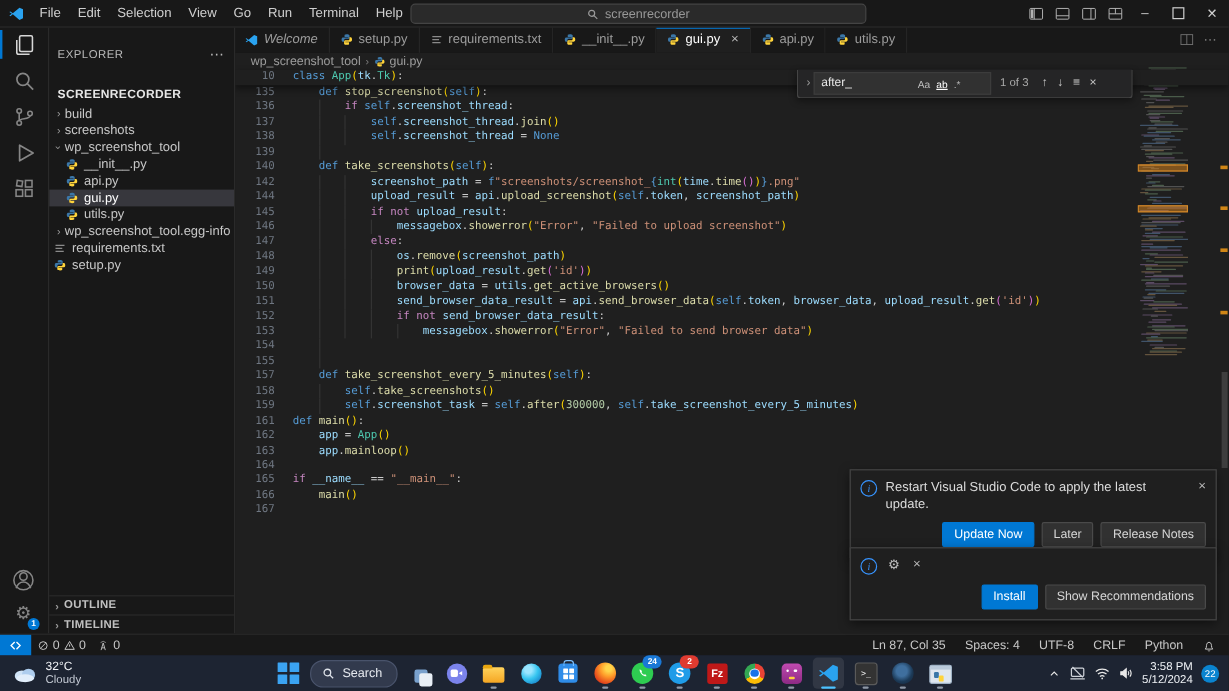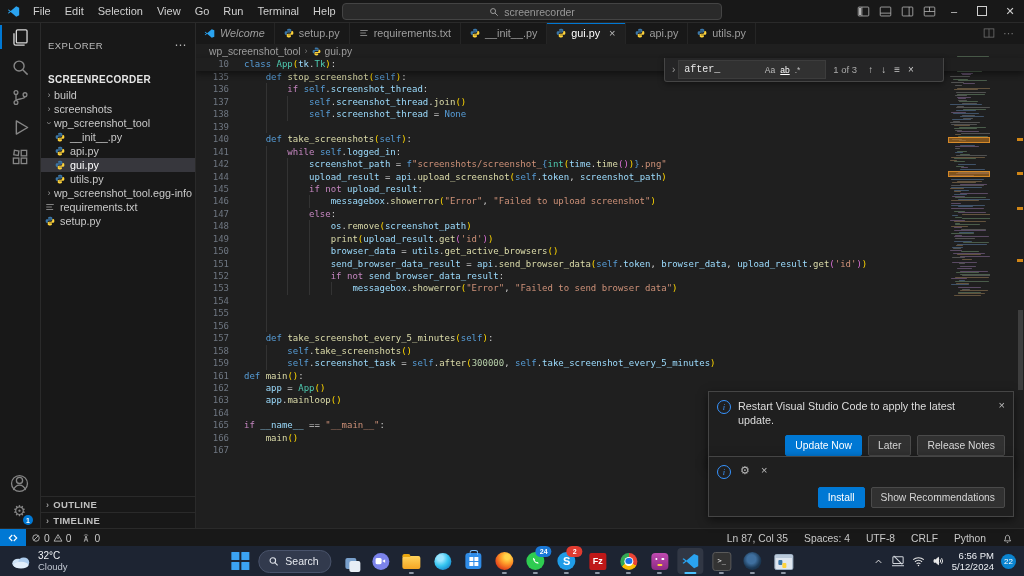--- a/index.html
+++ b/index.html
@@ -62,21 +62,21 @@
   .mm-row{position:absolute;height:1px;border-radius:.5px;opacity:.55}
   .mm-hl{position:absolute;left:0;right:0;height:4px;background:rgba(206,125,28,.55);border:1px solid rgba(234,150,44,.8)}
   #overview{position:absolute;top:0;right:1px;width:6px;bottom:0;z-index:3}
   .ov-mark{position:absolute;right:0;width:6px;height:3px;background:#d18616}
   #scroll-thumb{position:absolute;right:1px;width:5px;top:288px;height:80px;background:rgba(121,121,121,.35);z-index:3}
   
   #find{position:absolute;left:469px;top:36px;width:270px;height:23px;background:#252526;border:1px solid #454545;border-top:none;border-radius:0 0 3px 3px;
         box-shadow:0 2px 6px rgba(0,0,0,.4);display:flex;align-items:center;z-index:8;padding:0 4px}
   #find .grip{color:#9a9a9a;font-size:10px;padding:0 3px}
   #find-input-wrap{display:flex;align-items:center;background:#313131;border:1px solid #3c3c3c;height:17px;width:140px;padding:0 3px}
-  #find-input{background:transparent;border:none;outline:none;color:#e8e8e8;font-size:10px;width:76px;font-family:Liberation Mono, monospace}
+  #find-input{background:transparent;border:none;outline:none;color:#e8e8e8;font-size:10px;width:76px;font-family:Liberation Sans, sans-serif}
   .find-opt{font-size:8.5px;color:#bdbdbd;padding:0 2.5px}
   .find-opt.on{text-decoration:underline;color:#fff}
   #find-results{font-size:9.5px;color:#a9a9a9;margin:0 7px;white-space:nowrap}
   .find-btn{color:#c8c8c8;font-size:10px;padding:0 4px}
   
   .toast{position:absolute;right:10px;width:288px;background:#1f1f1f;border:1px solid #454545;box-shadow:0 3px 9px rgba(0,0,0,.55);z-index:45;padding:7px 8px 8px}
   .toast-row{display:flex;gap:7px;align-items:flex-start}
   .info-ic{flex:none;width:12px;height:12px;border-radius:50%;border:1px solid #3794ff;color:#3794ff;font-size:8.5px;display:flex;align-items:center;justify-content:center;font-family:"Liberation Serif",serif;font-style:italic;margin-top:1px}
   .toast-msg{flex:1;font-size:10.8px;line-height:14px;color:#dcdcdc}
   .toast-x{color:#bbb;font-size:11px;margin-left:4px}
@@ -430,35 +430,33 @@
   <div id="sticky">
       <div class="cl"><span class="ln">10</span><span class="lc"><span class="t-k">class</span><span> </span><span class="t-t">App</span><span class="t-b1">(</span><span class="t-v">tk</span><span>.</span><span class="t-t">Tk</span><span class="t-b1">)</span><span>:</span></span></div>
     </div>
   <div id="code">
       <div class="cl"><span class="ln">135</span><span class="lc"><span>    </span><span class="t-k">def</span><span> </span><span class="t-f">stop_screenshot</span><span class="t-b1">(</span><span class="t-k">self</span><span class="t-b1">)</span><span>:</span></span></div>
       <div class="cl"><span class="ln">136</span><span class="lc"><span class="ig" style="left: 29.72px;"></span><span>        </span><span class="t-c">if</span><span> </span><span class="t-k">self</span><span>.</span><span class="t-v">screenshot_thread</span><span>:</span></span></div>
       <div class="cl"><span class="ln">137</span><span class="lc"><span class="ig" style="left: 29.72px;"></span><span class="ig" style="left: 51.44px;"></span><span>            </span><span class="t-k">self</span><span>.</span><span class="t-v">screenshot_thread</span><span>.</span><span class="t-f">join</span><span class="t-b1">(</span><span class="t-b1">)</span></span></div>
       <div class="cl"><span class="ln">138</span><span class="lc"><span class="ig" style="left: 29.72px;"></span><span class="ig" style="left: 51.44px;"></span><span>            </span><span class="t-k">self</span><span>.</span><span class="t-v">screenshot_thread</span><span> = </span><span class="t-k">None</span></span></div>
       <div class="cl"><span class="ln">139</span><span class="lc"><span class="ig" style="left: 29.72px;"></span></span></div>
       <div class="cl"><span class="ln">140</span><span class="lc"><span>    </span><span class="t-k">def</span><span> </span><span class="t-f">take_screenshots</span><span class="t-b1">(</span><span class="t-k">self</span><span class="t-b1">)</span><span>:</span></span></div>
-      <div class="cl"><span class="ln">141</span><span class="lc"><span class="ig" style="left: 29.72px;"></span><span>        </span><span class="t-c">while</span><span> </span><span class="t-k">self</span><span>.</span><span class="t-v">logged_in</span><span>:</span></span></div>
       <div class="cl"><span class="ln">142</span><span class="lc"><span class="ig" style="left: 29.72px;"></span><span class="ig" style="left: 51.44px;"></span><span>            </span><span class="t-v">screenshot_path</span><span> = </span><span class="t-k">f</span><span class="t-s">"screenshots/screenshot_</span><span class="t-k">{</span><span class="t-t">int</span><span class="t-b1">(</span><span class="t-v">time</span><span>.</span><span class="t-f">time</span><span class="t-b2">(</span><span class="t-b2">)</span><span class="t-b1">)</span><span class="t-k">}</span><span class="t-s">.png"</span></span></div>
       <div class="cl"><span class="ln">144</span><span class="lc"><span class="ig" style="left: 29.72px;"></span><span class="ig" style="left: 51.44px;"></span><span>            </span><span class="t-v">upload_result</span><span> = </span><span class="t-v">api</span><span>.</span><span class="t-f">upload_screenshot</span><span class="t-b1">(</span><span class="t-k">self</span><span>.</span><span class="t-v">token</span><span>, </span><span class="t-v">screenshot_path</span><span class="t-b1">)</span></span></div>
       <div class="cl"><span class="ln">145</span><span class="lc"><span class="ig" style="left: 29.72px;"></span><span class="ig" style="left: 51.44px;"></span><span>            </span><span class="t-c">if</span><span> </span><span class="t-c">not</span><span> </span><span class="t-v">upload_result</span><span>:</span></span></div>
       <div class="cl"><span class="ln">146</span><span class="lc"><span class="ig" style="left: 29.72px;"></span><span class="ig" style="left: 51.44px;"></span><span class="ig" style="left: 73.16px;"></span><span>                </span><span class="t-v">messagebox</span><span>.</span><span class="t-f">showerror</span><span class="t-b1">(</span><span class="t-s">"Error"</span><span>, </span><span class="t-s">"Failed to upload screenshot"</span><span class="t-b1">)</span></span></div>
       <div class="cl"><span class="ln">147</span><span class="lc"><span class="ig" style="left: 29.72px;"></span><span class="ig" style="left: 51.44px;"></span><span>            </span><span class="t-c">else</span><span>:</span></span></div>
       <div class="cl"><span class="ln">148</span><span class="lc"><span class="ig" style="left: 29.72px;"></span><span class="ig" style="left: 51.44px;"></span><span class="ig" style="left: 73.16px;"></span><span>                </span><span class="t-v">os</span><span>.</span><span class="t-f">remove</span><span class="t-b1">(</span><span class="t-v">screenshot_path</span><span class="t-b1">)</span></span></div>
       <div class="cl"><span class="ln">149</span><span class="lc"><span class="ig" style="left: 29.72px;"></span><span class="ig" style="left: 51.44px;"></span><span class="ig" style="left: 73.16px;"></span><span>                </span><span class="t-f">print</span><span class="t-b1">(</span><span class="t-v">upload_result</span><span>.</span><span class="t-f">get</span><span class="t-b2">(</span><span class="t-s">'id'</span><span class="t-b2">)</span><span class="t-b1">)</span></span></div>
       <div class="cl"><span class="ln">150</span><span class="lc"><span class="ig" style="left: 29.72px;"></span><span class="ig" style="left: 51.44px;"></span><span class="ig" style="left: 73.16px;"></span><span>                </span><span class="t-v">browser_data</span><span> = </span><span class="t-v">utils</span><span>.</span><span class="t-f">get_active_browsers</span><span class="t-b1">(</span><span class="t-b1">)</span></span></div>
       <div class="cl"><span class="ln">151</span><span class="lc"><span class="ig" style="left: 29.72px;"></span><span class="ig" style="left: 51.44px;"></span><span class="ig" style="left: 73.16px;"></span><span>                </span><span class="t-v">send_browser_data_result</span><span> = </span><span class="t-v">api</span><span>.</span><span class="t-f">send_browser_data</span><span class="t-b1">(</span><span class="t-k">self</span><span>.</span><span class="t-v">token</span><span>, </span><span class="t-v">browser_data</span><span>, </span><span class="t-v">upload_result</span><span>.</span><span class="t-f">get</span><span class="t-b2">(</span><span class="t-s">'id'</span><span class="t-b2">)</span><span class="t-b1">)</span></span></div>
       <div class="cl"><span class="ln">152</span><span class="lc"><span class="ig" style="left: 29.72px;"></span><span class="ig" style="left: 51.44px;"></span><span class="ig" style="left: 73.16px;"></span><span>                </span><span class="t-c">if</span><span> </span><span class="t-c">not</span><span> </span><span class="t-v">send_browser_data_result</span><span>:</span></span></div>
       <div class="cl"><span class="ln">153</span><span class="lc"><span class="ig" style="left: 29.72px;"></span><span class="ig" style="left: 51.44px;"></span><span class="ig" style="left: 73.16px;"></span><span class="ig" style="left: 94.88px;"></span><span>                    </span><span class="t-v">messagebox</span><span>.</span><span class="t-f">showerror</span><span class="t-b1">(</span><span class="t-s">"Error"</span><span>, </span><span class="t-s">"Failed to send browser data"</span><span class="t-b1">)</span></span></div>
       <div class="cl"><span class="ln">154</span><span class="lc"><span class="ig" style="left: 29.72px;"></span></span></div>
       <div class="cl"><span class="ln">155</span><span class="lc"><span class="ig" style="left: 29.72px;"></span></span></div>
-      <div class="cl"><span class="ln">156</span><span class="lc"><span class="ig" style="left: 29.72px;"></span></span></div>
       <div class="cl"><span class="ln">157</span><span class="lc"><span>    </span><span class="t-k">def</span><span> </span><span class="t-f">take_screenshot_every_5_minutes</span><span class="t-b1">(</span><span class="t-k">self</span><span class="t-b1">)</span><span>:</span></span></div>
       <div class="cl"><span class="ln">158</span><span class="lc"><span class="ig" style="left: 29.72px;"></span><span>        </span><span class="t-k">self</span><span>.</span><span class="t-f">take_screenshots</span><span class="t-b1">(</span><span class="t-b1">)</span></span></div>
       <div class="cl"><span class="ln">159</span><span class="lc"><span class="ig" style="left: 29.72px;"></span><span>        </span><span class="t-k">self</span><span>.</span><span class="t-v">screenshot_task</span><span> = </span><span class="t-k">self</span><span>.</span><span class="t-f">after</span><span class="t-b1">(</span><span class="t-n">300000</span><span>, </span><span class="t-k">self</span><span>.</span><span class="t-v">take_screenshot_every_5_minutes</span><span class="t-b1">)</span></span></div>
       <div class="cl"><span class="ln">161</span><span class="lc"><span class="t-k">def</span><span> </span><span class="t-f">main</span><span class="t-b1">(</span><span class="t-b1">)</span><span>:</span></span></div>
       <div class="cl"><span class="ln">162</span><span class="lc"><span>    </span><span class="t-v">app</span><span> = </span><span class="t-t">App</span><span class="t-b1">(</span><span class="t-b1">)</span></span></div>
       <div class="cl"><span class="ln">163</span><span class="lc"><span>    </span><span class="t-v">app</span><span>.</span><span class="t-f">mainloop</span><span class="t-b1">(</span><span class="t-b1">)</span></span></div>
       <div class="cl"><span class="ln">164</span><span class="lc"></span></div>
       <div class="cl"><span class="ln">165</span><span class="lc"><span class="t-c">if</span><span> </span><span class="t-v">__name__</span><span> == </span><span class="t-s">"__main__"</span><span>:</span></span></div>
       <div class="cl"><span class="ln">166</span><span class="lc"><span>    </span><span class="t-f">main</span><span class="t-b1">(</span><span class="t-b1">)</span></span></div>
       <div class="cl"><span class="ln">167</span><span class="lc"></span></div>
@@ -821,18 +819,18 @@
       </svg>
     <svg width="13" height="11" viewBox="0 0 16 13" fill="none" stroke="#e8e8e8" stroke-width="1.3">
         <path d="M1.5 4.2a10 10 0 0 1 13 0M3.6 6.8a7 7 0 0 1 8.8 0M5.7 9.3a3.6 3.6 0 0 1 4.6 0"></path>
         <circle cx="8" cy="11.3" r=".9" fill="#e8e8e8" stroke="none"></circle>
       </svg>
     <svg width="13" height="12" viewBox="0 0 16 14" fill="none" stroke="#e8e8e8" stroke-width="1.2">
         <path fill="#e8e8e8" d="M2.5 5.5v3h2L8 11.5v-9L4.5 5.5z"></path>
         <path d="M10 5a3.5 3.5 0 0 1 0 4M11.8 3.5a6 6 0 0 1 0 7"></path>
       </svg>
     <div id="clock">
-      <div>6:56 PM</div>
+      <div>3:58 PM</div>
       <div>5/12/2024</div>
     </div>
     <div id="tray-badge">22</div>
   </div>
 </div>
 
 </body></html>

